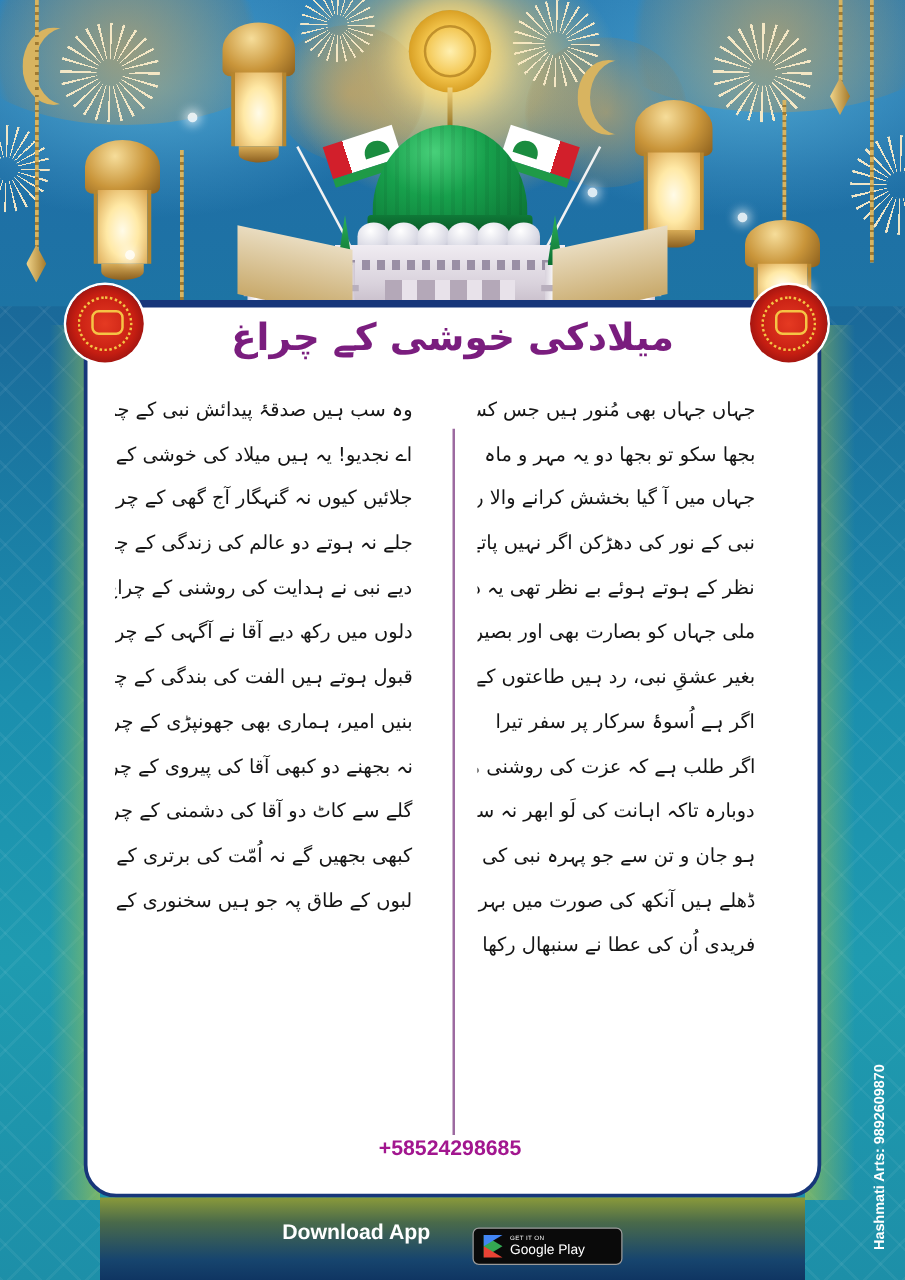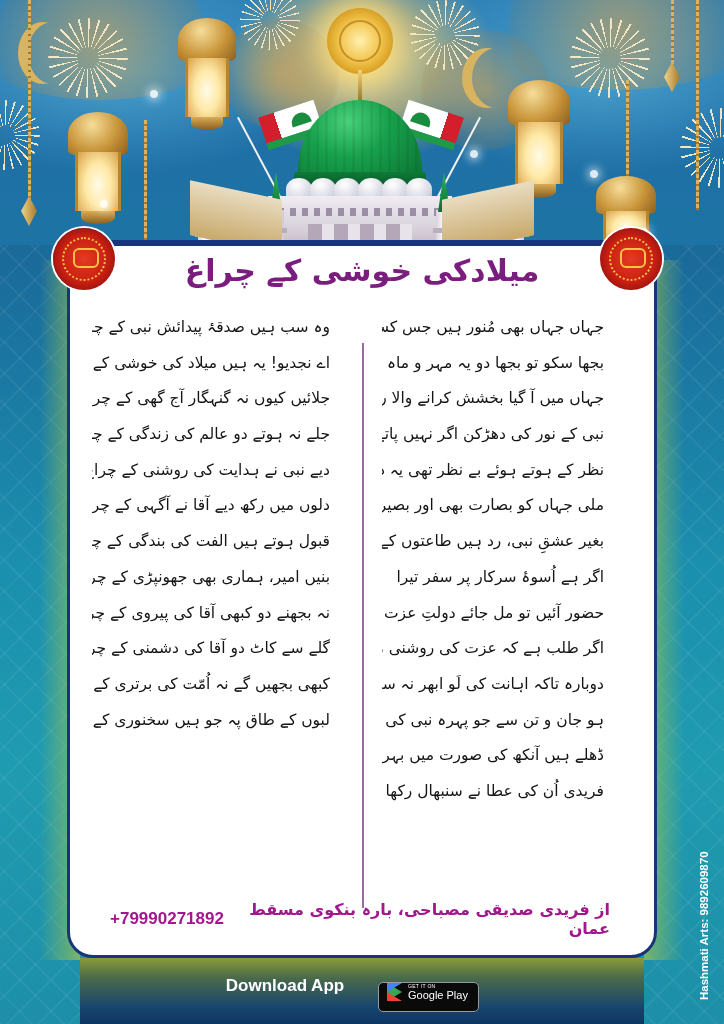--- a/index.html
+++ b/index.html
@@ -154,23 +154,23 @@
     .bottom-strip {
       position: absolute; left: 80px; top: 958px; width: 564px; height: 66px;
       background: linear-gradient(180deg, #8a9a3a 0%, #4a6a4a 30%, #17456e 75%, #0f3562 100%);
     }
     .dl-text {
       position: absolute; left: 210px; top: 976px; width: 150px;
       font-family: "Liberation Sans", sans-serif; font-weight: bold; color: #ffffff;
       font-size: 17px; line-height: 20px; text-align: center;
     }
     .gplay {
-      position: absolute; left: 378px; top: 982px; width: 101px; height: 30px;
+      position: absolute; left: 378px; top: 982px; width: 120px; height: 30px;
       background: #0a0a0a; border: 1px solid #9a9a9a; border-radius: 5px;
-      display: flex; align-items: flex-start; gap: 6px; padding-left: 8px; color: #ffffff;
+      display: flex; align-items: center; gap: 6px; padding-left: 8px; color: #ffffff;
     }
     .gplay .play-tri {
       width: 0; height: 0; border-top: 9px solid transparent; border-bottom: 9px solid transparent;
       border-left: 15px solid #34a853; position: relative;
     }
     .gplay .play-tri::before {
       content: ""; position: absolute; left: -15px; top: -9px; width: 0; height: 0;
       border-top: 9px solid #4285f4; border-right: 15px solid transparent;
     }
     .gplay .play-tri::after {
@@ -289,21 +289,20 @@
 
 <div class="col col-right">
   <div class="line">جہاں جہاں بھی مُنور ہیں جس کسی کے چراغ</div>
   <div class="line">بجھا سکو تو بجھا دو یہ مہر و ماہ و نجوم</div>
   <div class="line">جہاں میں آ گیا بخشش کرانے والا رسول</div>
   <div class="line">نبی کے نور کی دھڑکن اگر نہیں پاتے</div>
   <div class="line">نظر کے ہوتے ہوئے بے نظر تھی یہ دنیا</div>
   <div class="line">ملی جہاں کو بصارت بھی اور بصیرت بھی</div>
   <div class="line">بغیر عشقِ نبی، رد ہیں طاعتوں کے دیے</div>
   <div class="line">اگر ہے اُسوۂ سرکار پر سفر تیرا</div>
-  <div class="line">حضور آئیں تو مل جائے دولتِ عزت</div>
   <div class="line">اگر طلب ہے کہ عزت کی روشنی میں رہو</div>
   <div class="line">دوبارہ تاکہ اہانت کی لَو ابھر نہ سکے</div>
   <div class="line">ہو جان و تن سے جو پہرہ نبی کی عزت پر</div>
   <div class="line">ڈھلے ہیں آنکھ کی صورت میں بہر دید رسول</div>
   <div class="line">فریدی اُن کی عطا نے سنبھال رکھا ہے</div>
 </div>
 
 <div class="divider"></div>
 
 <div class="col col-left">
@@ -315,22 +314,21 @@
   <div class="line">دلوں میں رکھ دیے آقا نے آگہی کے چراغ</div>
   <div class="line">قبول ہوتے ہیں الفت کی بندگی کے چراغ</div>
   <div class="line">بنیں امیر، ہماری بھی جھونپڑی کے چراغ</div>
   <div class="line">نہ بجھنے دو کبھی آقا کی پیروی کے چراغ</div>
   <div class="line">گلے سے کاٹ دو آقا کی دشمنی کے چراغ</div>
   <div class="line">کبھی بجھیں گے نہ اُمّت کی برتری کے چراغ</div>
   <div class="line">لبوں کے طاق پہ جو ہیں سخنوری کے چراغ</div>
 </div>
 
 <div class="footer-credit">
-  <span class="urdu">از فریدی صدیقی مصباحی، بارہ بنکوی مسقط عمان</span>
-  <span class="phone">+79990271892</span>
+  <span class="phone">+58524298685</span>
 </div>
 
 <div class="bottom-strip"></div>
 <div class="dl-text">
   <div>Download  App</div>
 </div>
 <div class="gplay">
   <span class="play-tri"></span>
   <span class="txt">
     <span class="small">GET IT ON</span>

